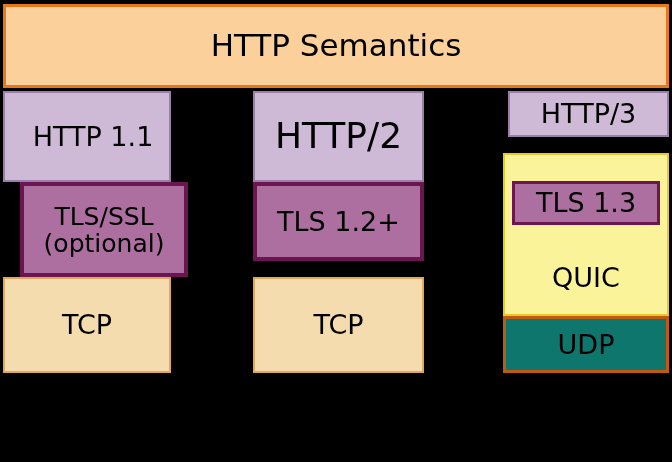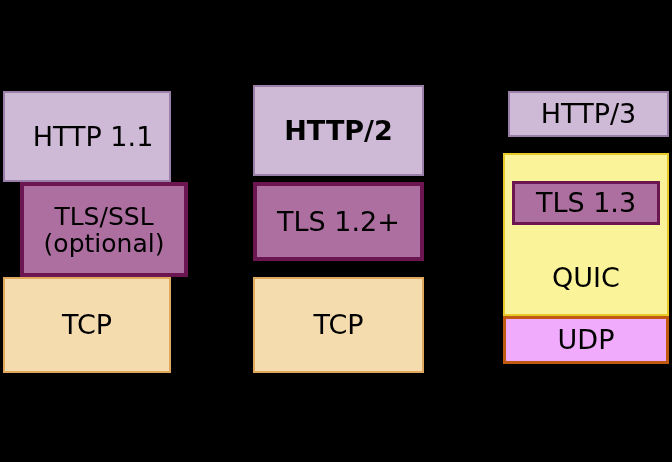--- a/index.html
+++ b/index.html
@@ -68,27 +68,26 @@
     width: 168px;
     height: 96px;
     background: #F5DCAF;
     border: 2px solid #E0A85C;
     font-size: 27px;
   }
 
   
   #http2 {
     left: 253px;
-    top: 85px;
+    top: 91px;
     width: 171px;
     height: 91px;
     background: #CEBAD6;
     border: 2px solid #9A7FA8;
-    font-size: 27px;
-    font-weight: bold;
+    font-size: 36px;
   }
   #tls12 {
     left: 253px;
     top: 182px;
     width: 171px;
     height: 79px;
     background: #AC6FA0;
     border: 4px solid #6B1650;
     font-size: 27px;
   }
@@ -129,42 +128,43 @@
     width: 148px;
     height: 44px;
     background: #AC6FA0;
     border: 3px solid #6B1650;
     font-size: 27px;
   }
   #udp {
     left: 503px;
     top: 316px;
     width: 166px;
-    height: 48px;
-    background: #f0abfc;
+    height: 57px;
+    background: #0f766e;
     border: 3px solid #C05A10;
     font-size: 27px;
   }
 
   
   #ip-layer {
     left: 3px;
     top: 374px;
     width: 666px;
     height: 84px;
     background: #B0CBE6;
     border: 2px solid #7391B8;
     font-size: 31px;
   }
 </style>
 </head>
 <body>
 
 <div id="diagram">
 
+  <div class="box" id="http-semantics">HTTP Semantics</div>
 
   <div class="box" id="http11">HTTP 1.1</div>
 
   <div class="box" id="tls-ssl">TLS/SSL
 (optional)</div>
 
   <div class="box" id="tcp1">TCP</div>
 
   <div class="box" id="http2">HTTP/2</div>
 

